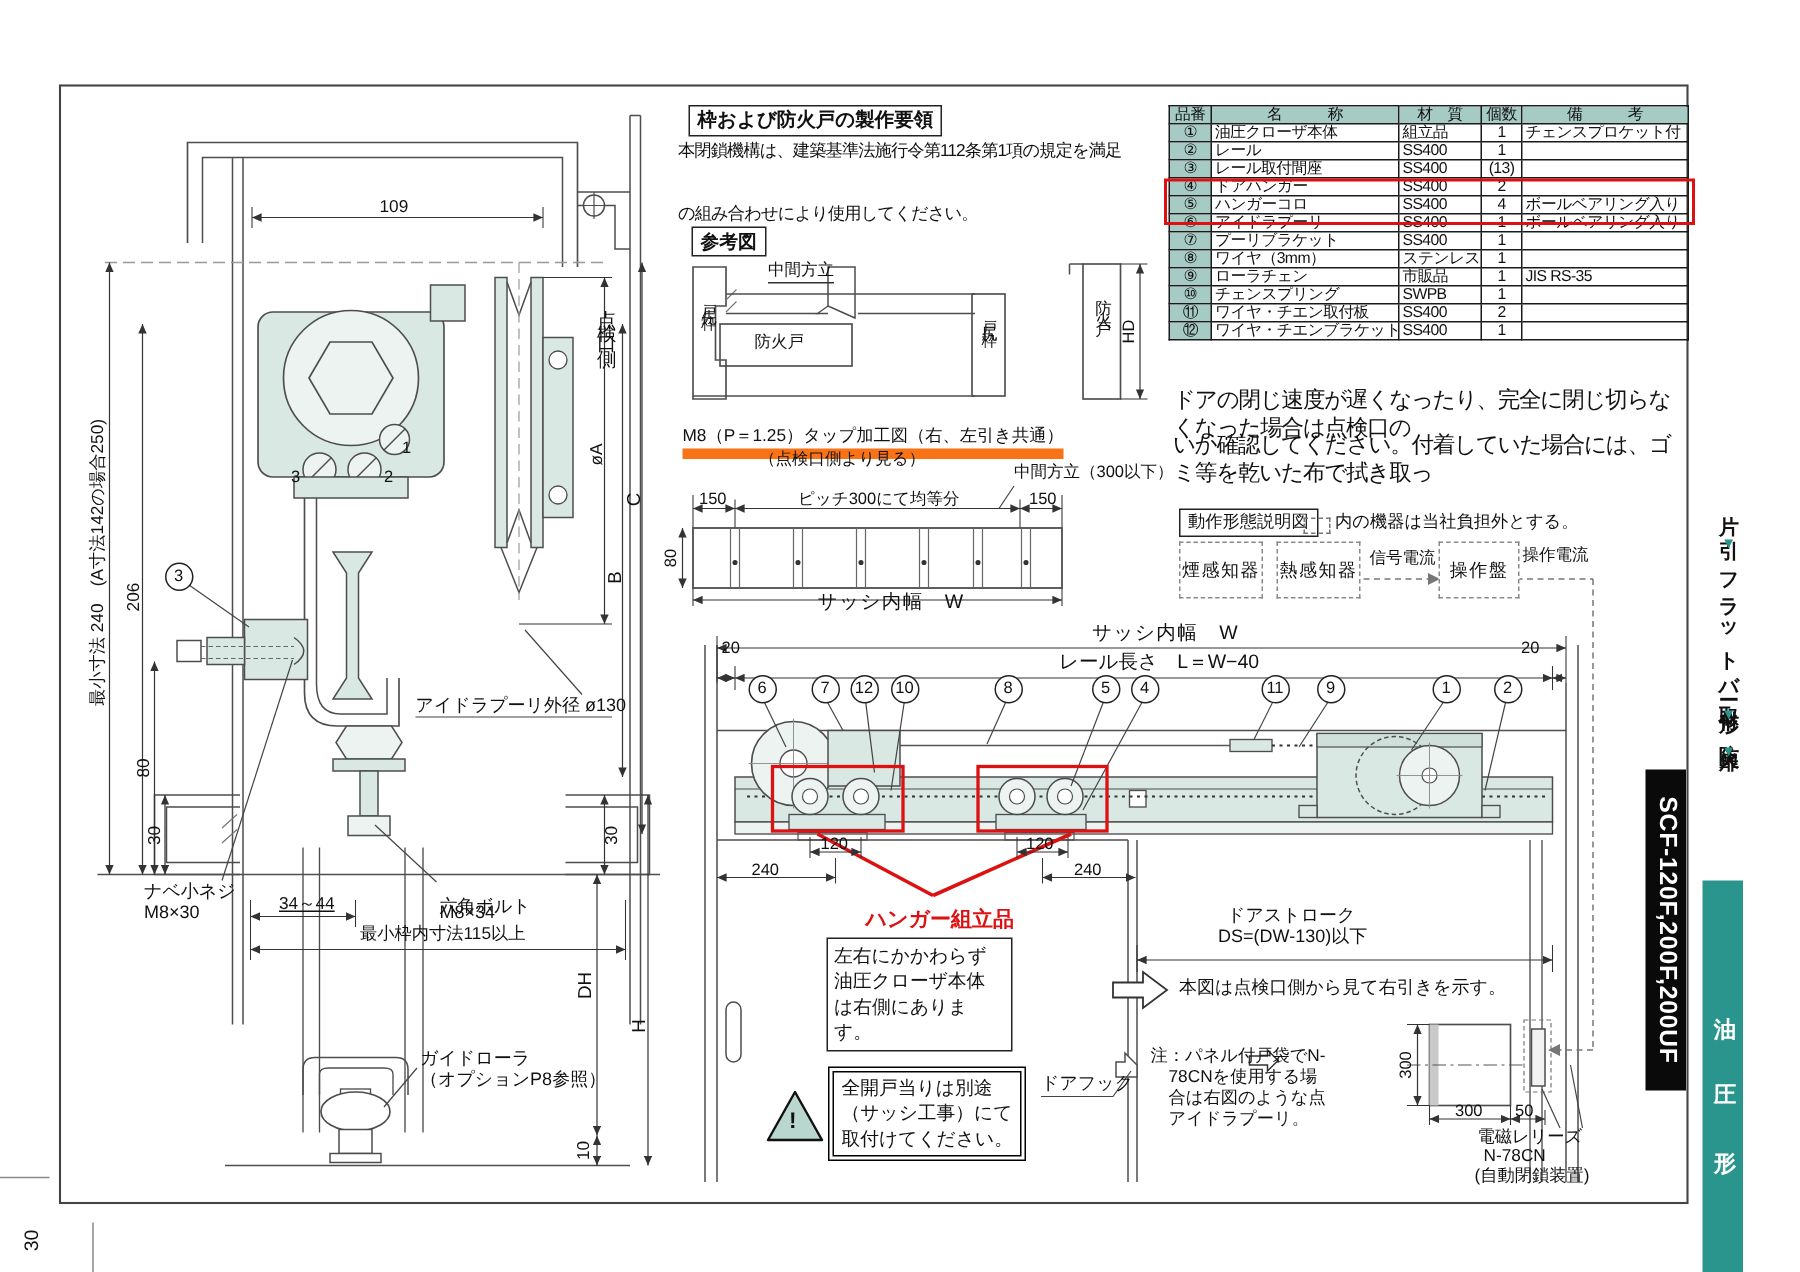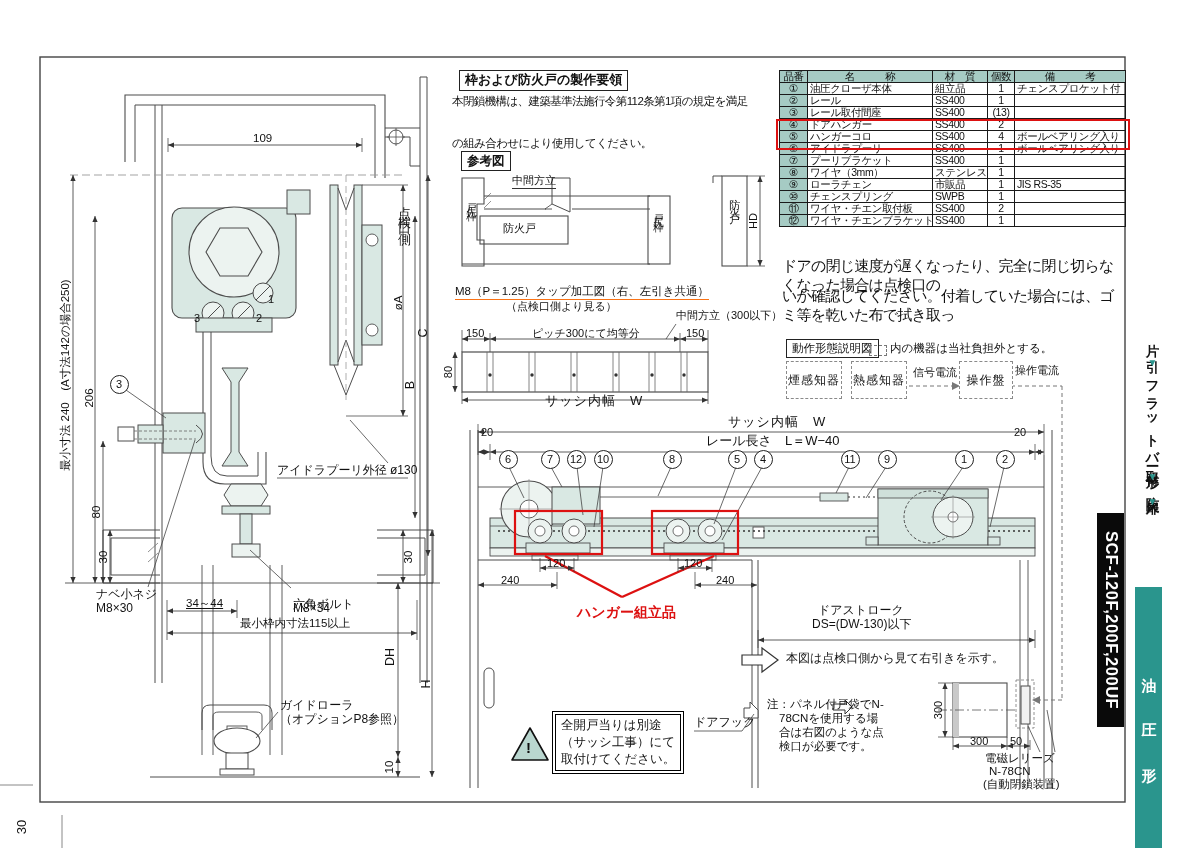--- a/index.html
+++ b/index.html
@@ -345,21 +345,21 @@
   <div class="lbl s115 tight" style="left:452px;top:137px;">の組み合わせにより使用してください。</div>
   <div class="lbl boxed s125 b" style="left:461px;top:151px;">参考図</div>
 
   <div class="lbl vt s10" style="left:466px;top:194px;letter-spacing:4px;">戸先枠</div>
   <div class="lbl s11" style="left:512px;top:174px;border-bottom:1px solid #333;padding-bottom:1px;">中間方立</div>
   <div class="lbl s11" style="left:503px;top:222px;">防火戸</div>
   <div class="lbl vt s10" style="left:653px;top:205px;letter-spacing:4px;">戸尻枠</div>
   <div class="lbl vt s11" style="left:728px;top:190px;letter-spacing:8px;">防火戸</div>
   <div class="lbl rv s11" style="left:753px;top:221px;">HD</div>
 
-  <div class="lbl s115" style="left:455px;top:285px;border-bottom:1px solid #f97316;padding-bottom:1px;">M8（P＝1.25）タップ加工図（右、左引き共通）</div>
+  <div class="lbl s115" style="left:455px;top:285px;border-bottom:7px solid #f97316;padding-bottom:1px;">M8（P＝1.25）タップ加工図（右、左引き共通）</div>
   <div class="lbl s11" style="left:506px;top:300px;">（点検口側より見る）</div>
   <div class="lbl s11" style="left:676px;top:309px;">中間方立（300以下）</div>
   <div class="lbl s11" style="left:466px;top:327px;">150</div>
   <div class="lbl s11" style="left:532px;top:327px;">ピッチ300にて均等分</div>
   <div class="lbl s11" style="left:686px;top:327px;">150</div>
   <div class="lbl rv s11" style="left:448px;top:372px;">80</div>
   <div class="lbl s13" style="left:545px;top:394px;letter-spacing:1px;">サッシ内幅　W</div>
 
   <table id="parts">
     <colgroup>
@@ -491,38 +491,43 @@
   <div class="co" style="left:849px;top:458px;">11</div>
   <div class="co" style="left:886px;top:458px;">9</div>
   <div class="co" style="left:963px;top:458px;">1</div>
   <div class="co" style="left:1004px;top:458px;">2</div>
   <div class="lbl s11" style="left:547px;top:557px;">120</div>
   <div class="lbl s11" style="left:684px;top:557px;">120</div>
   <div class="lbl s11" style="left:501px;top:574px;">240</div>
   <div class="lbl s11" style="left:716px;top:574px;">240</div>
   <div class="lbl s14 b red" style="left:577px;top:604px;">ハンガー組立品</div>
 
+  <div id="notebox">
+    <span style="display:block">左右にかかわらず</span>
+    <span style="display:block">油圧クローザ本体</span>
+    <span style="display:block">は右側にあります。</span>
+  </div>
 
   <div class="lbl b" style="left:526px;top:739px;font-size:15px;">!</div>
   <div id="warnouter">
     <div id="warninner">
       <span style="display:block">全開戸当りは別途</span>
       <span style="display:block">（サッシ工事）にて</span>
       <span style="display:block">取付けてください。</span>
     </div>
   </div>
 
   <div class="lbl" style="left:694px;top:716px;">ドアフック</div>
   <div class="lbl" style="left:818px;top:604px;">ドアストローク</div>
   <div class="lbl" style="left:812px;top:618px;">DS=(DW-130)以下</div>
   <div class="lbl" style="left:786px;top:652px;">本図は点検口側から見て右引きを示す。</div>
   <div class="lbl s115" style="left:767px;top:698px;">注：パネル付戸袋でN-</div>
   <div class="lbl s115" style="left:779px;top:712px;">78CNを使用する場</div>
   <div class="lbl s115" style="left:779px;top:726px;">合は右図のような点</div>
-  <div class="lbl s115" style="left:779px;top:740px;">検口が必要です。</div>
+  <div class="lbl s115" style="left:779px;top:740px;">アイドラプーリ。</div>
   <div class="lbl rv s11" style="left:938px;top:710px;">300</div>
   <div class="lbl s11" style="left:970px;top:735px;">300</div>
   <div class="lbl s11" style="left:1010px;top:735px;">50</div>
   <div class="lbl s115" style="left:985px;top:752px;">電磁レリーズ</div>
   <div class="lbl s115" style="left:989px;top:765px;">N-78CN</div>
   <div class="lbl s115" style="left:983px;top:778px;">(自動閉鎖装置)</div>
 
   <div id="crumb">
     <span>片　引</span><span class="tri">▼</span><span>フラットバー取付形</span><span class="tri">▼</span><span>防火扉</span><span class="tri">▼</span>
   </div>

